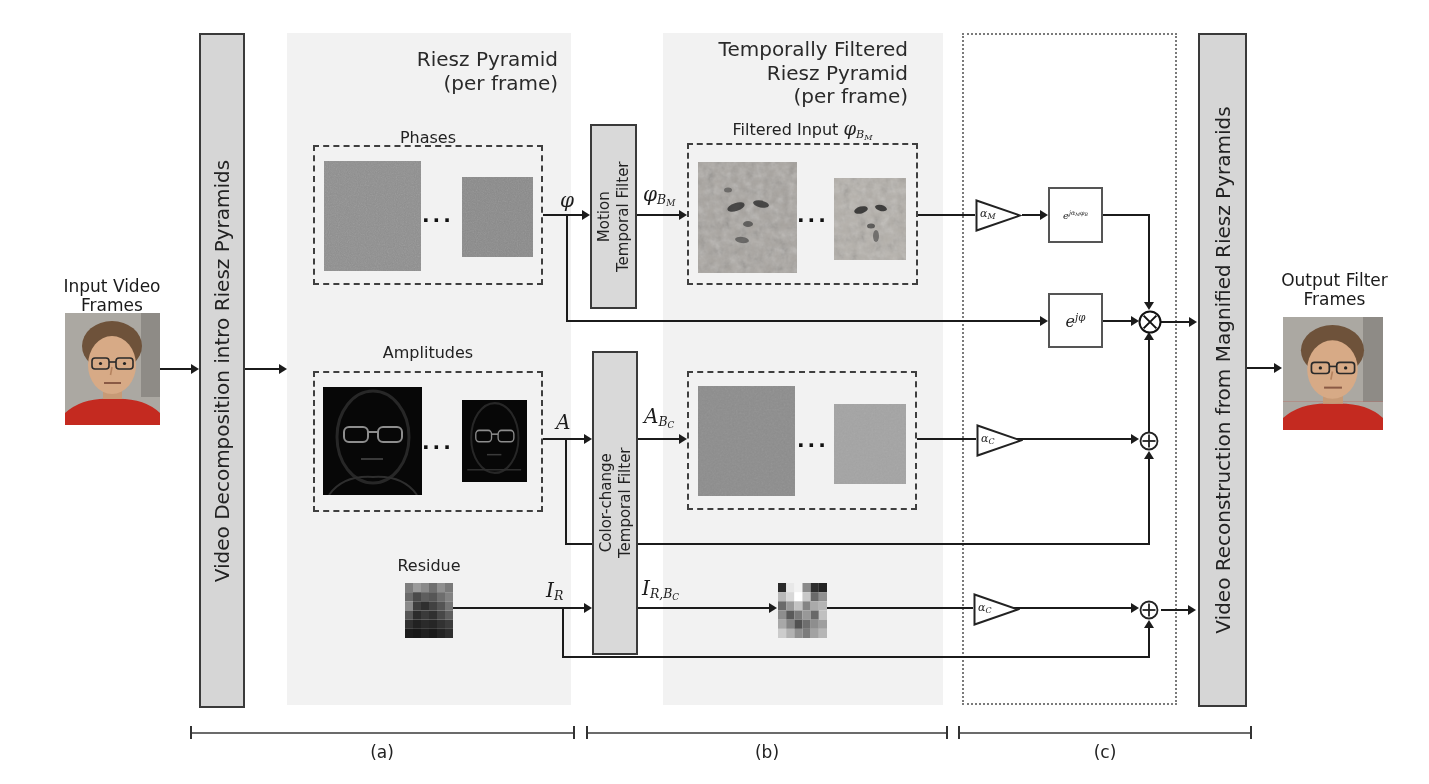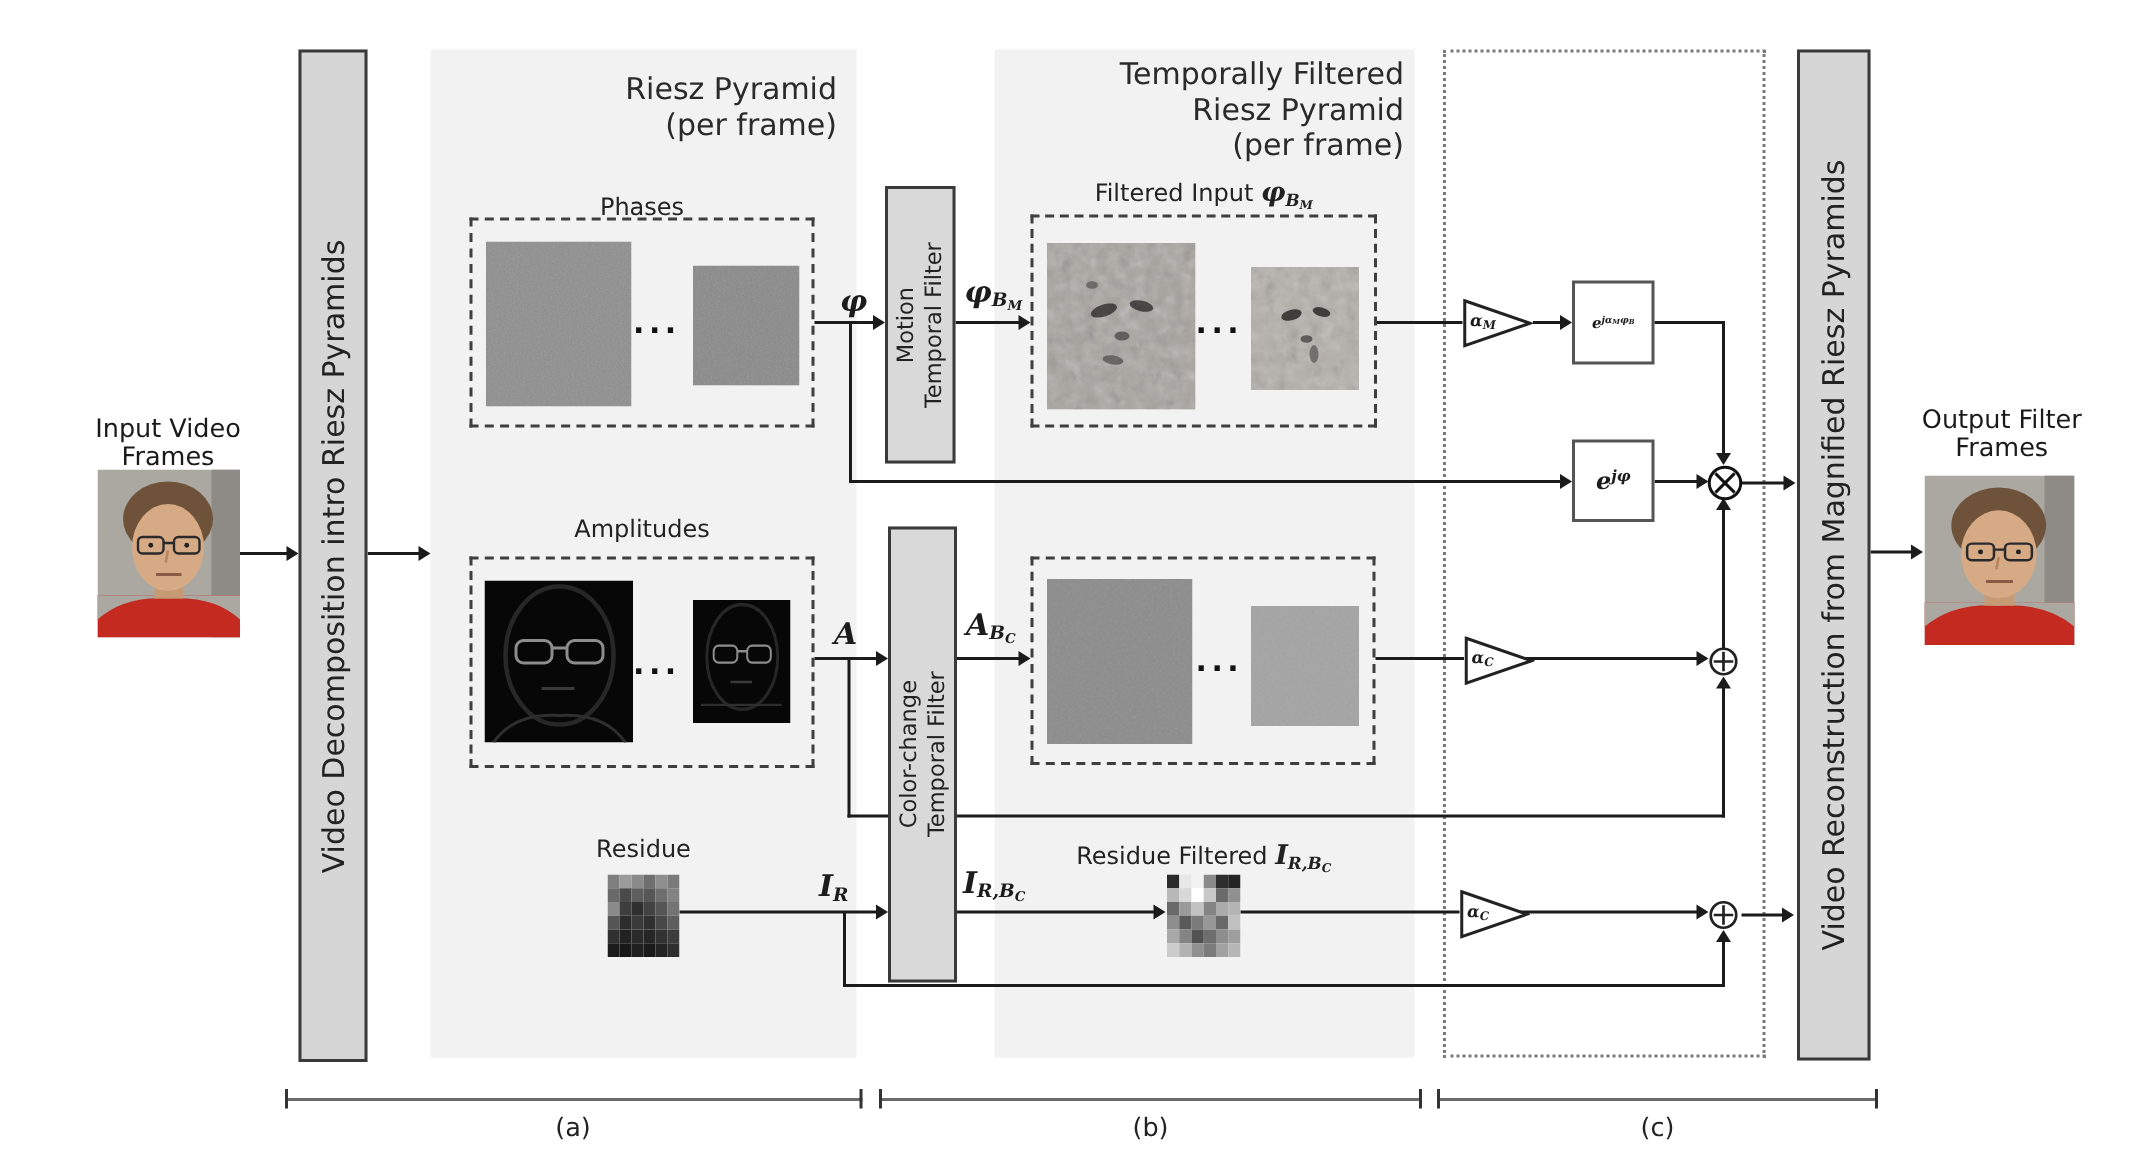--- a/index.html
+++ b/index.html
@@ -17,21 +17,21 @@
   .vline{width:2px;background:#1b1b1b;}
   .bhline{height:2px;background:#6b6b6b;}
   .btick{width:2px;background:#333;height:13px;}
   .ar{width:0;height:0;border-left:8px solid #1b1b1b;border-top:5px solid transparent;border-bottom:5px solid transparent;}
   .au{width:0;height:0;border-bottom:8px solid #1b1b1b;border-left:5px solid transparent;border-right:5px solid transparent;}
   .ad{width:0;height:0;border-top:8px solid #1b1b1b;border-left:5px solid transparent;border-right:5px solid transparent;}
   .t-label{font-size:20px;line-height:1.18;text-align:right;color:#2a2a2a;}
   .g-label{font-size:16px;text-align:center;color:#222;}
   .io-label{font-size:17px;line-height:1.1;text-align:center;color:#1a1a1a;}
   .sec-label{font-size:17px;text-align:center;color:#222;}
-  .math{font-family:"DejaVu Serif","Liberation Serif",serif;font-style:italic;font-weight:700;}
+  .math{font-family:"DejaVu Serif","Liberation Serif",serif;font-style:italic;font-weight:400;}
   .fs20{font-size:20px;}
   .sub{font-size:62%;vertical-align:-0.28em;}
   .sub2{font-size:72%;vertical-align:-0.28em;}
   .sup{font-size:64%;vertical-align:0.55em;}
   .dots{font-weight:bold;font-size:20px;letter-spacing:3px;color:#111;}
   .ebox{background:#fff;border:2px solid #555;box-sizing:border-box;display:flex;align-items:center;justify-content:center;}
   svg.img{display:block;}
 </style>
 </head>
 <body>
@@ -56,35 +56,32 @@
   </svg>
 
   <div class="abs panel" style="left:287px;top:33px;width:284px;height:672px"></div>
   <div class="abs panel" style="left:663px;top:33px;width:280px;height:672px"></div>
   <div class="abs dottedbox" style="left:962px;top:33px;width:215px;height:672px"></div>
 
   <div class="abs t-label" style="left:300px;top:48px;width:258px">
     <div>Riesz Pyramid</div>
     <div>(per frame)</div>
   </div>
-  <div class="abs t-label" style="left:670px;top:38px;width:266px">
+  <div class="abs t-label" style="left:642px;top:38px;width:266px">
     <div>Temporally Filtered</div>
     <div>Riesz Pyramid</div>
     <div>(per frame)</div>
   </div>
 
   <div class="abs g-label" style="left:313px;top:128px;width:230px">Phases</div>
   <div class="abs g-label" style="left:313px;top:343px;width:230px">Amplitudes</div>
   <div class="abs g-label" style="left:359px;top:556px;width:140px">Residue</div>
 
   <div class="abs g-label" style="left:687px;top:118px;width:231px">
     <span>Filtered Input </span><span class="math" style="font-size:18px"><span>φ</span><span class="sub"><span>B</span><span class="sub2">M</span></span></span>
-  </div>
-  <div class="abs g-label" style="left:687px;top:560px;width:231px">
-    <span>Residue Filtered </span><span class="math" style="font-size:18px"><span>I</span><span class="sub"><span>R,B</span><span class="sub2">C</span></span></span>
   </div>
 
   <div class="abs dashbox" style="left:313px;top:145px;width:230px;height:140px"></div>
   <div class="abs dashbox" style="left:313px;top:371px;width:230px;height:141px"></div>
   <div class="abs dashbox" style="left:687px;top:143px;width:231px;height:142px"></div>
   <div class="abs dashbox" style="left:687px;top:371px;width:230px;height:139px"></div>
 
   <div class="abs hline" style="left:160px;top:368px;width:33px"></div>
   <div class="abs ar" style="left:191px;top:364px"></div>
   <div class="abs hline" style="left:245px;top:368px;width:36px"></div>

